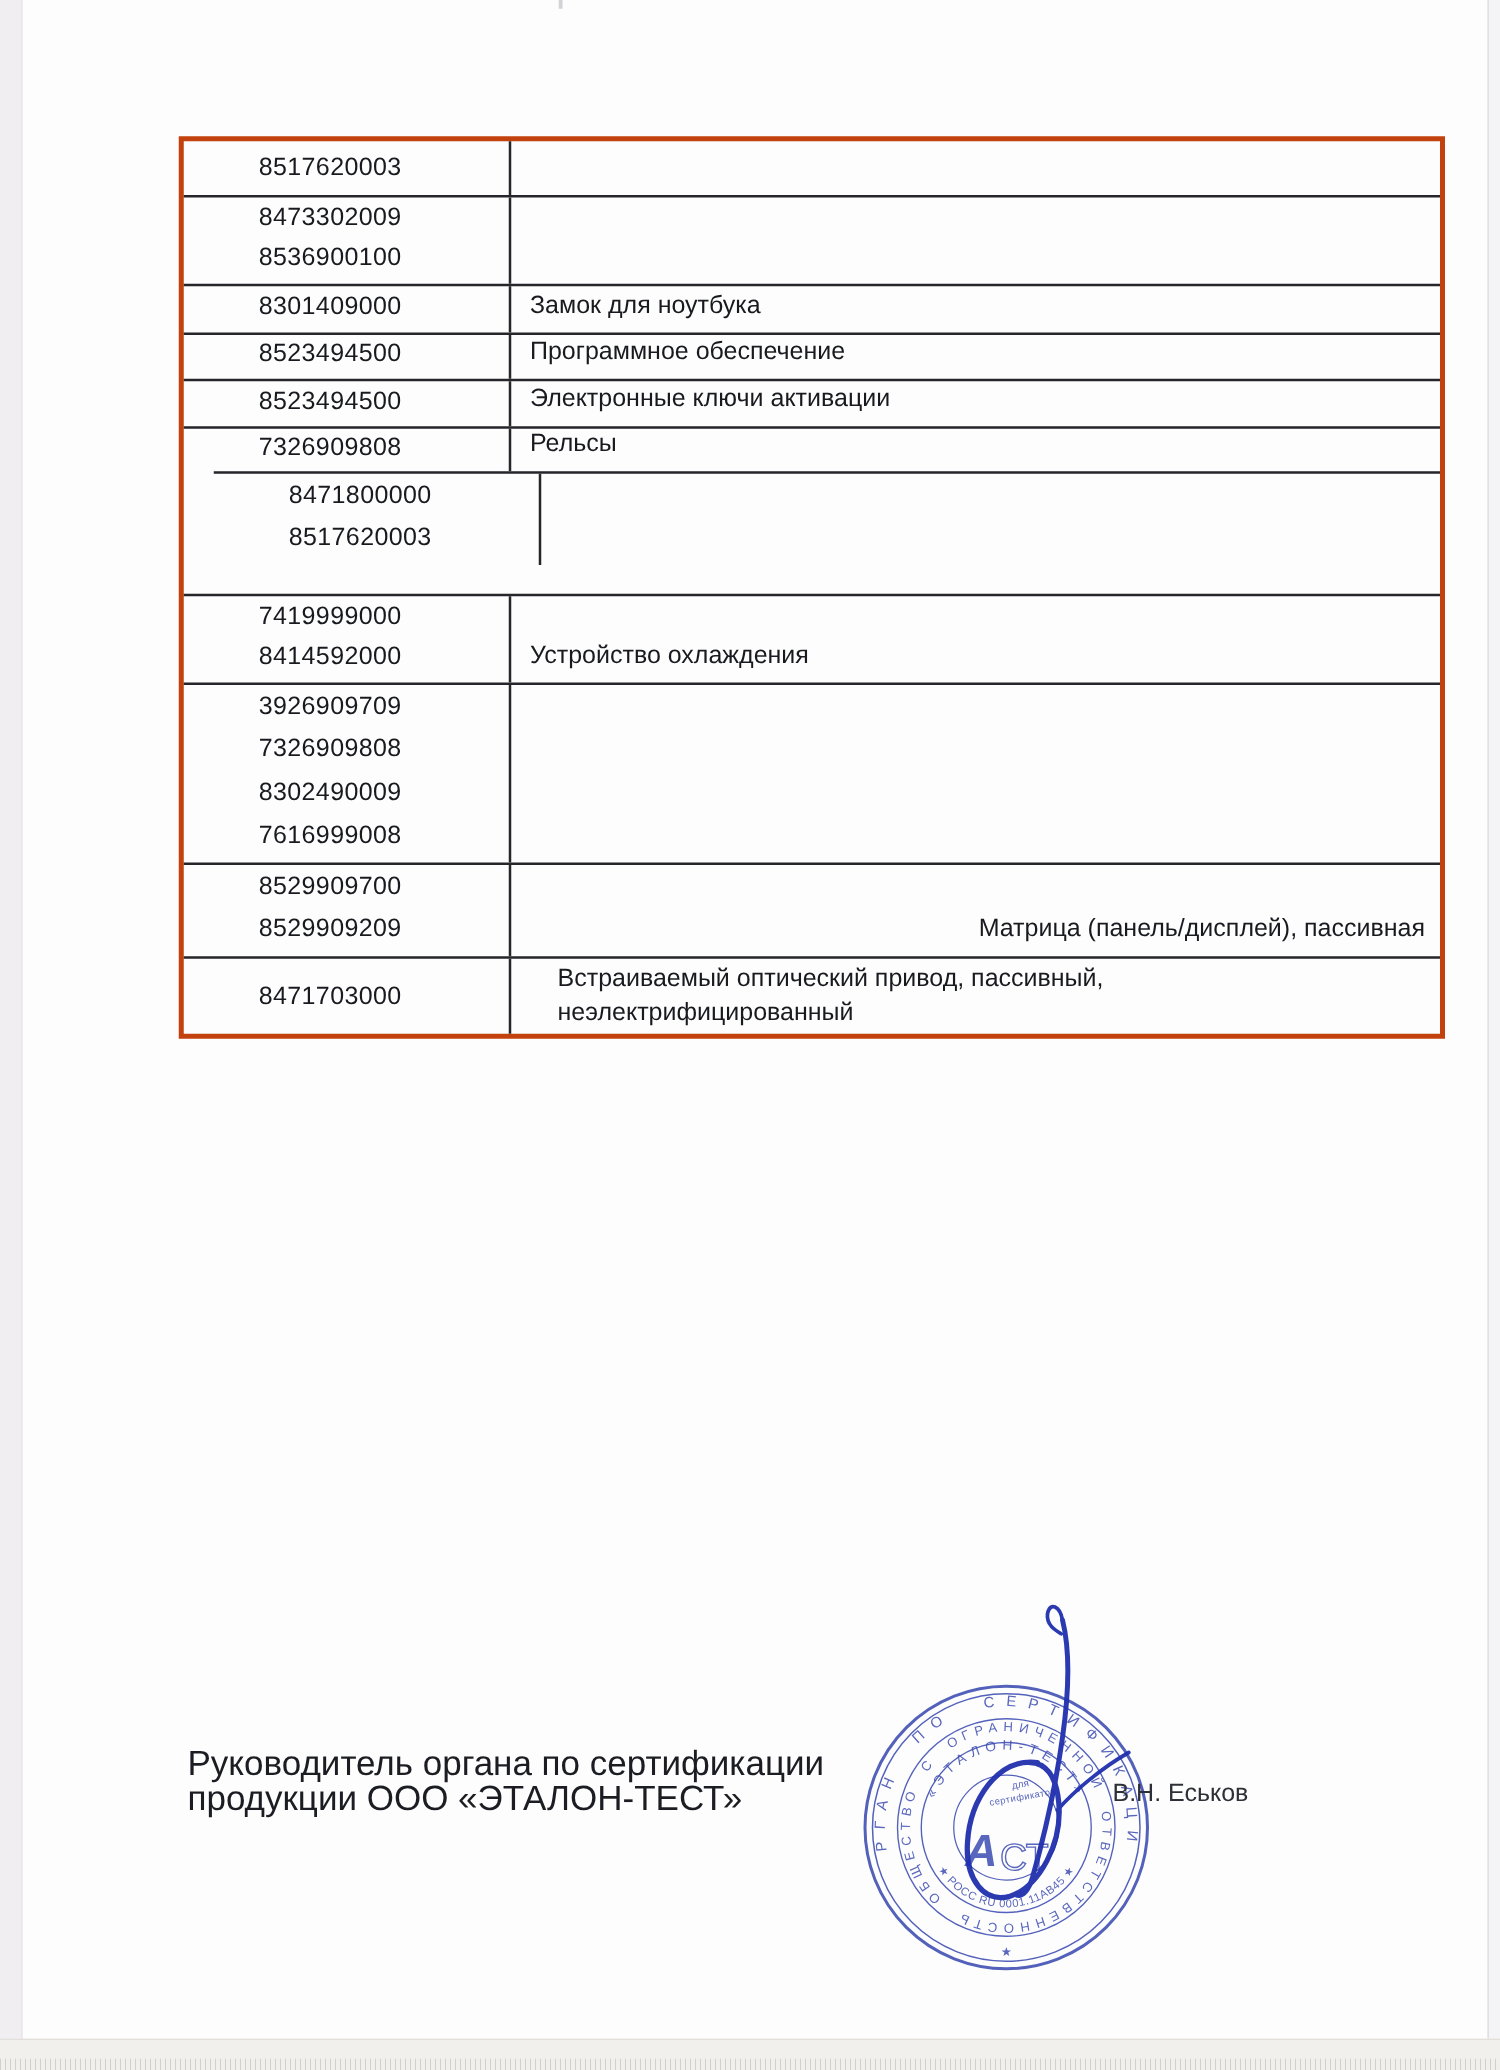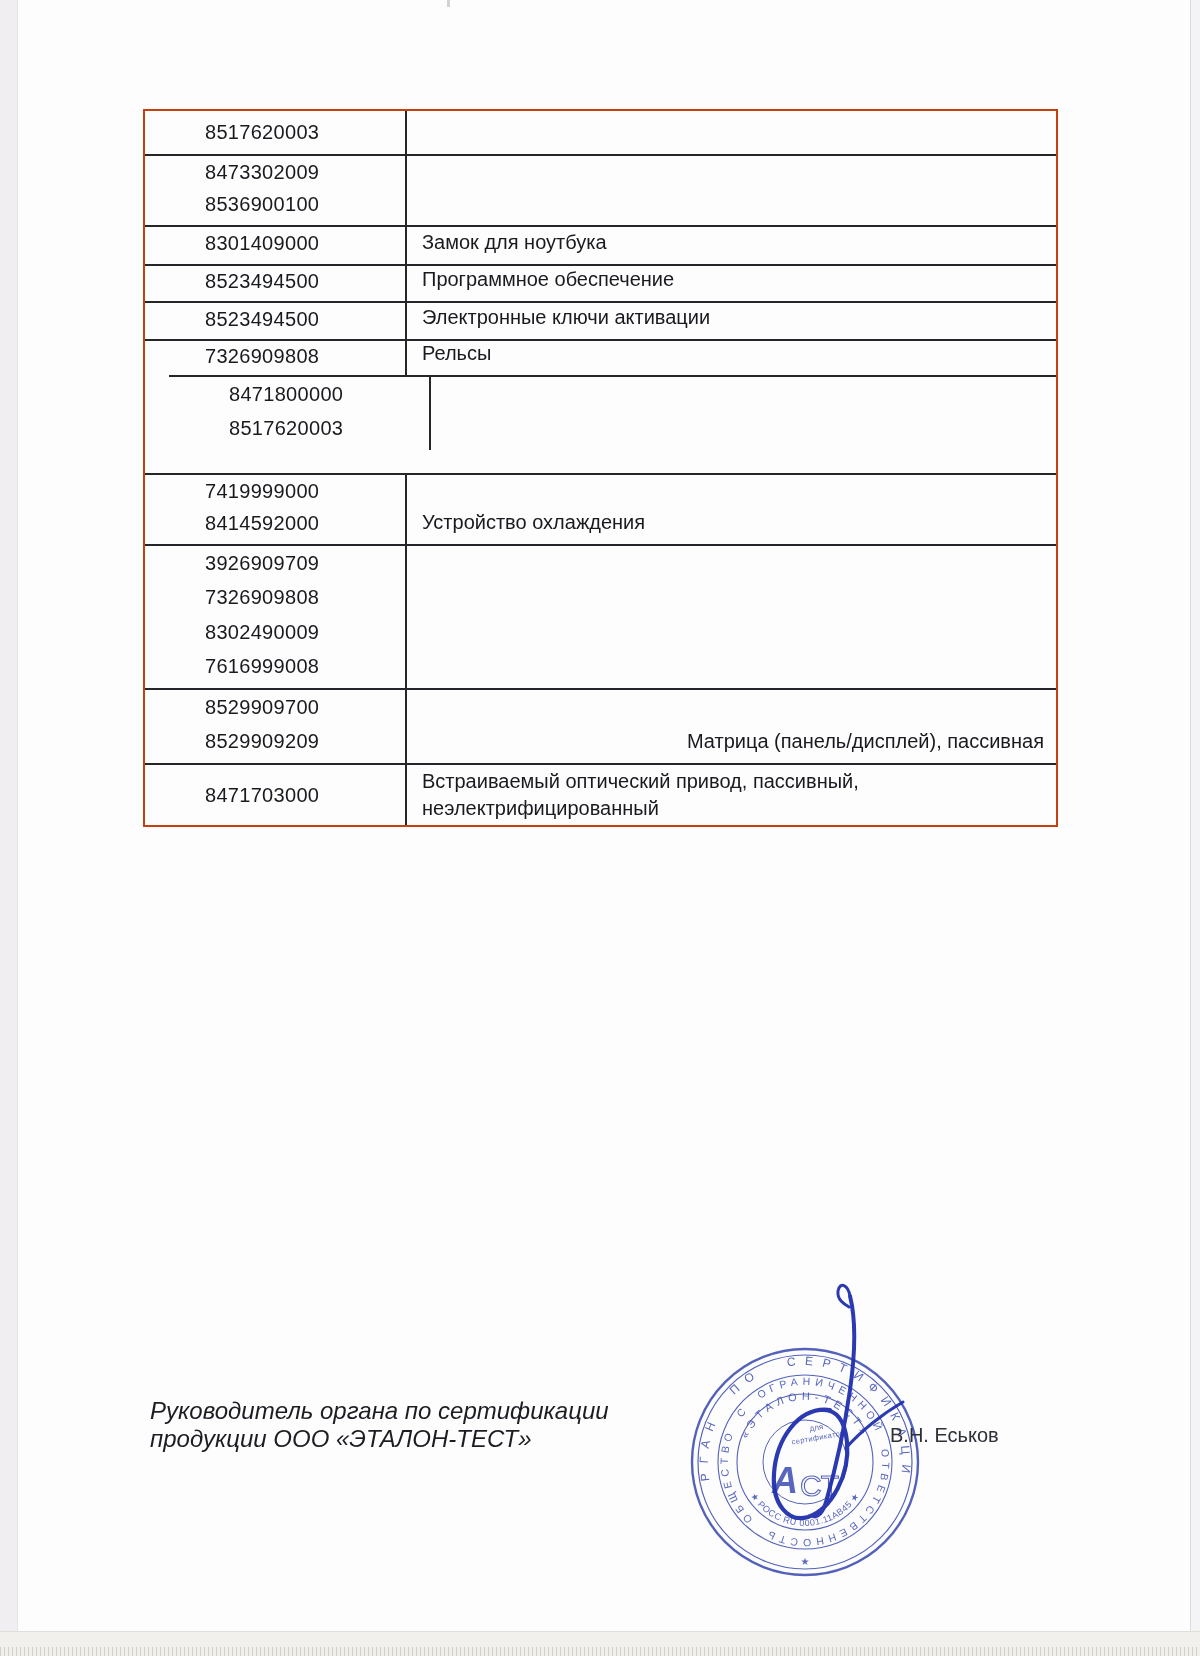--- a/index.html
+++ b/index.html
@@ -12,36 +12,36 @@
   
   .edge-left{position:absolute;left:0;top:0;width:17px;height:1656px;background:#f0eef0;border-right:1px solid #e6e4e7;}
   .edge-right{position:absolute;right:0;top:0;width:9px;height:1656px;background:#f4f3f5;border-left:1px solid #dcdade;}
   .edge-bottom{position:absolute;left:0;bottom:0;width:1200px;height:24px;background:#f2f0ed;border-top:1px solid #e2dfda;}
   .edge-bottom-ticks{position:absolute;left:0;bottom:0;width:1200px;height:9px;opacity:.55;
     background:repeating-linear-gradient(90deg,#b9b4ad 0 1px,#f1efec 1px 4px);}
   .edge-top-mark{position:absolute;left:447px;top:0;width:3px;height:7px;background:#b9b6bb;opacity:.6;}
 
   
   .codes-table{
-    position:absolute;left:143px;top:109px;width:915px;
-    border:2px solid #c2410c;box-sizing:border-box;
+    position:absolute;left:143px;top:109px;width:1013px;
+    border:4px solid #c2410c;box-sizing:border-box;
   }
   .t-row{display:flex;box-sizing:border-box;}
   .t-row + .t-row{border-top:2px solid #25252a;}
   .cell{box-sizing:border-box;display:flex;flex-direction:column;justify-content:flex-end;padding-bottom:4px;}
   .cell-codes{width:262px;border-right:2px solid #25252a;}
   .cell-desc{flex:1;padding-left:15px;padding-right:12px;}
   .code-line{height:35px;display:flex;align-items:center;padding-left:60px;font-size:20px;letter-spacing:.3px;}
   .desc-text{font-size:20px;line-height:35px;}
   .t-row:nth-child(11) .cell-codes{justify-content:center;padding-bottom:0;}
   .t-row:nth-child(11) .cell-desc{justify-content:center;padding-bottom:0;}
   .t-row:nth-child(11) .desc-text{line-height:27px;max-width:490px;}
 
   
-  .sig-title{position:absolute;left:150px;top:1397px;font-size:24px;line-height:28px;color:#1c1d23;font-style:italic;}
+  .sig-title{position:absolute;left:150px;top:1397px;font-size:28px;line-height:28px;color:#1c1d23;}
   .sig-name{position:absolute;left:878px;top:1424px;font-size:20px;color:#2e3038;margin-left:12px;}
   .stamp-svg{position:absolute;left:660px;top:1260px;width:300px;height:330px;}
 </style>
 </head>
 <body>
 
 <div>
   <div class="edge-left"></div>
   <div class="edge-right"></div>
   <div class="edge-bottom">
@@ -131,21 +131,21 @@
     <div class="t-row" style="height: 75px; text-align: right;">
       <div class="cell cell-codes">
           <div class="code-line">8529909700</div>
           <div class="code-line">8529909209</div>
         </div>
       <div class="cell cell-desc">
         <div class="desc-text">Матрица (панель/дисплей), пассивная</div>
       </div>
     </div>
 
-    <div class="t-row" style="height: 62px;">
+    <div class="t-row" style="height: 62px; gap: 22px;">
       <div class="cell cell-codes">
           <div class="code-line">8471703000</div>
         </div>
       <div class="cell cell-desc">
         <div class="desc-text">Встраиваемый оптический привод, пассивный, неэлектрифицированный</div>
       </div>
     </div>
   </div>
 
   <div class="sig-title">

